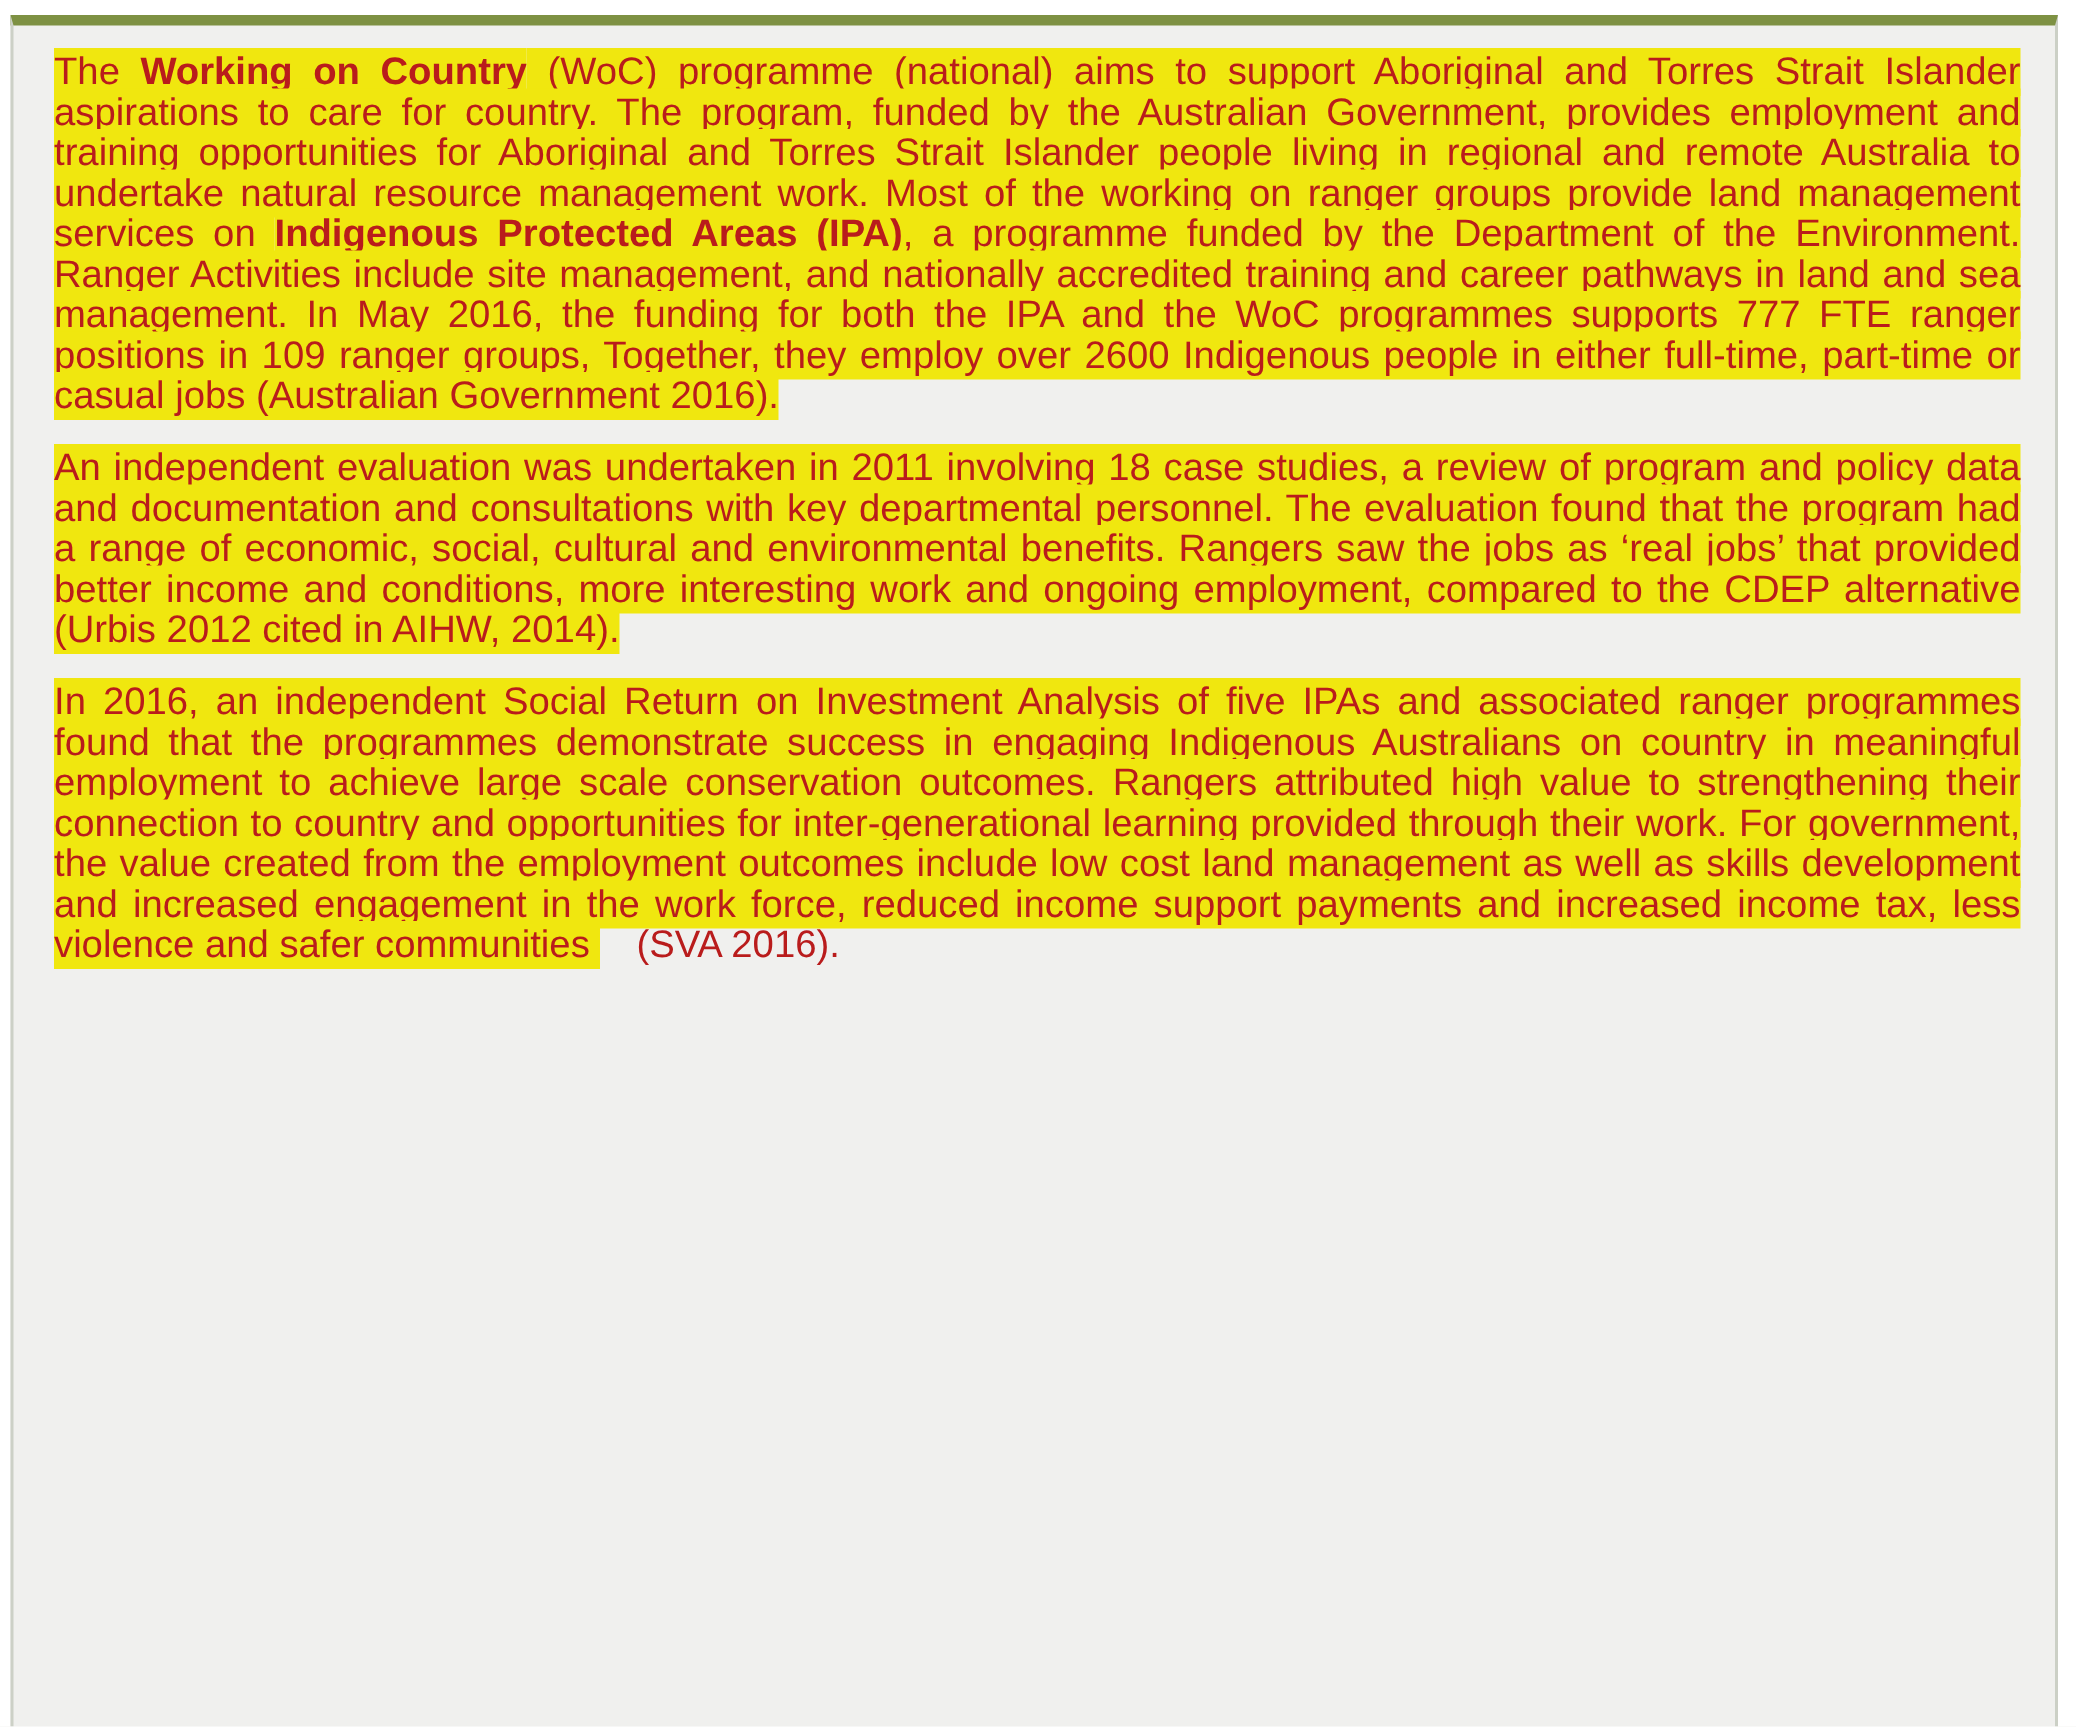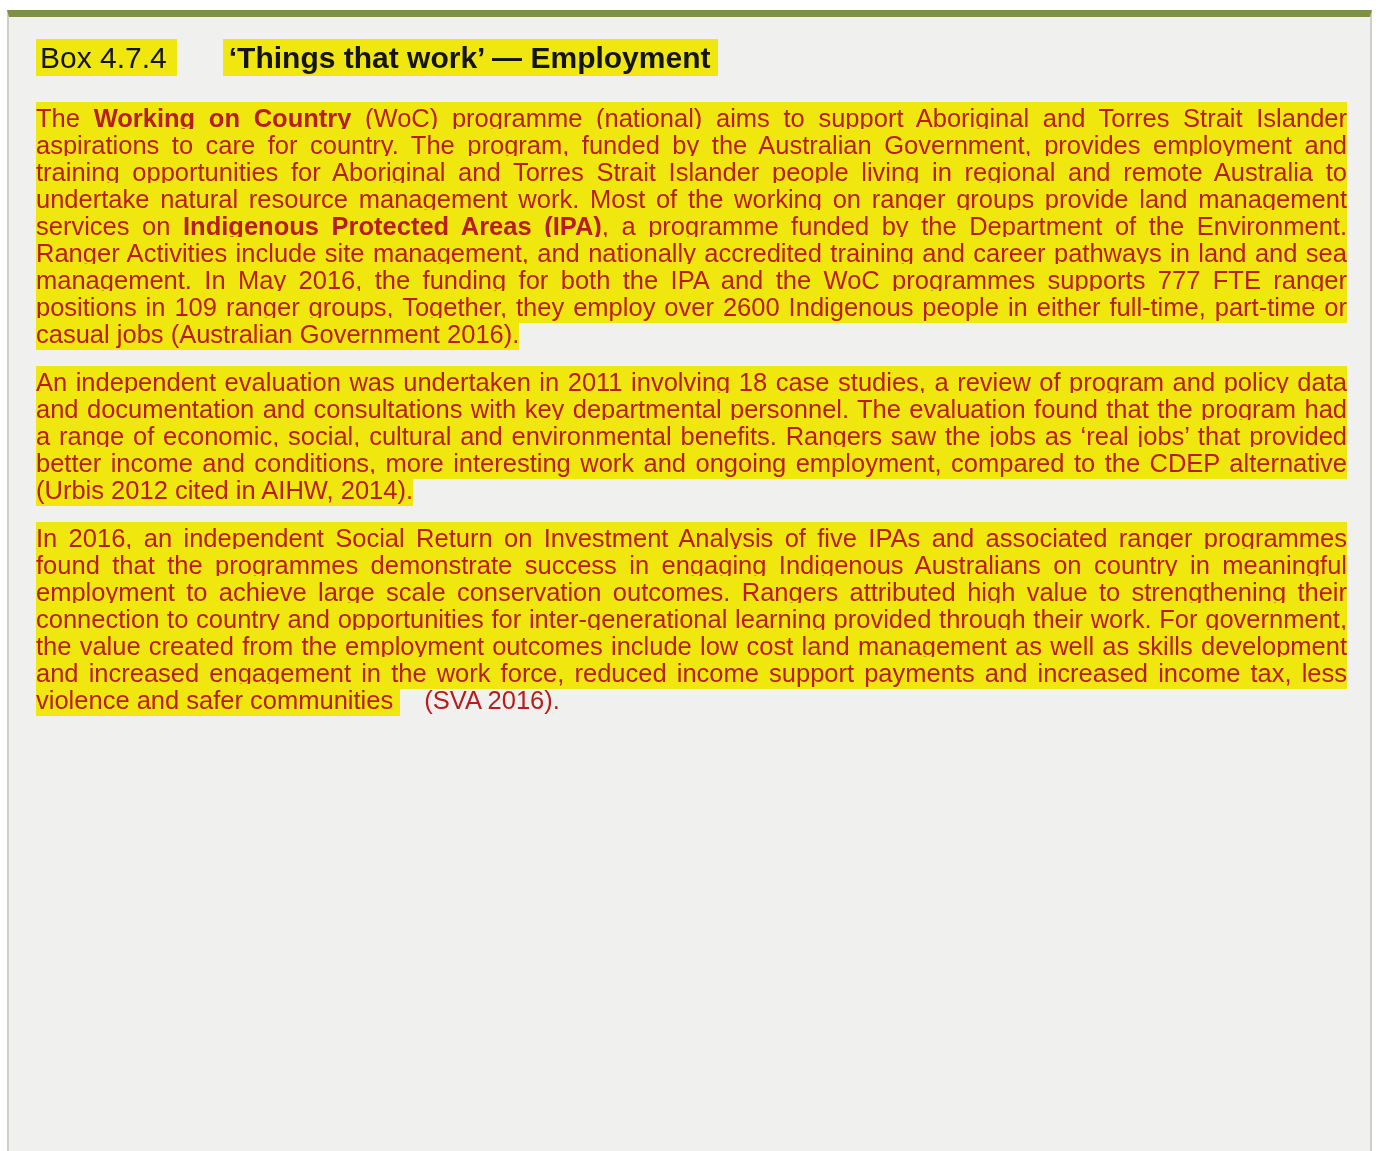--- a/index.html
+++ b/index.html
@@ -66,23 +66,20 @@
   }
   .bold { font-weight: 700; }
   .plain { background: none; padding-left: 24px; }
 </style>
 </head>
 <body>
 
 <div class="page">
   <div class="box">
 
-    <div class="box-title">
-      <span class="hl box-number">Box 4.7.4</span><span class="title-gap"></span><span class="hl box-heading">‘Things that work’ — Employment</span>
-    </div>
 
     <p class="para"><span class="hl">The </span><span class="hl bold">Working on Country</span><span class="hl"> (WoC) programme (national) aims to support Aboriginal and Torres Strait Islander aspirations to care for country. The program, funded by the Australian Government, provides employment and training opportunities for Aboriginal and Torres Strait Islander people living in regional and remote Australia to undertake natural resource management work. Most of the working on ranger groups provide land management services on </span><span class="hl bold">Indigenous Protected Areas (IPA)</span><span class="hl">, a programme funded by the Department of the Environment. Ranger Activities include site management, and nationally accredited training and career pathways in land and sea management. In May 2016, the funding for both the IPA and the WoC programmes supports 777 FTE ranger positions in 109 ranger groups, Together, they employ over 2600 Indigenous people in either full-time, part-time or casual jobs (Australian Government 2016).</span></p>
 
     <p class="para"><span class="hl">An independent evaluation was undertaken in 2011 involving 18 case studies, a review of program and policy data and documentation and consultations with key departmental personnel. The evaluation found that the program had a range of economic, social, cultural and environmental benefits. Rangers saw the jobs as ‘real jobs’ that provided better income and conditions, more interesting work and ongoing employment, compared to the CDEP alternative (Urbis 2012 cited in AIHW, 2014).</span></p>
 
     <p class="para"><span class="hl">In 2016, an independent Social Return on Investment Analysis of five IPAs and associated ranger programmes found that the programmes demonstrate success in engaging Indigenous Australians on country in meaningful employment to achieve large scale conservation outcomes. Rangers attributed high value to strengthening their connection to country and opportunities for inter-generational learning provided through their work. For government, the value created from the employment outcomes include low cost land management as well as skills development and increased engagement in the work force, reduced income support payments and increased income tax, less violence and safer communities </span><span class="plain">(SVA 2016).</span></p>
 
   </div>
 </div>
 

